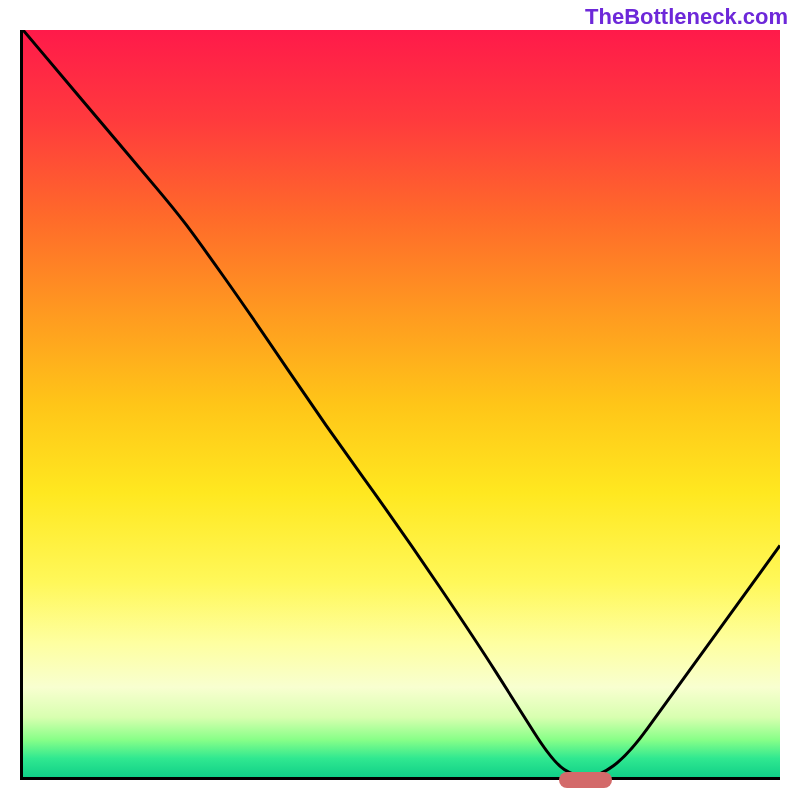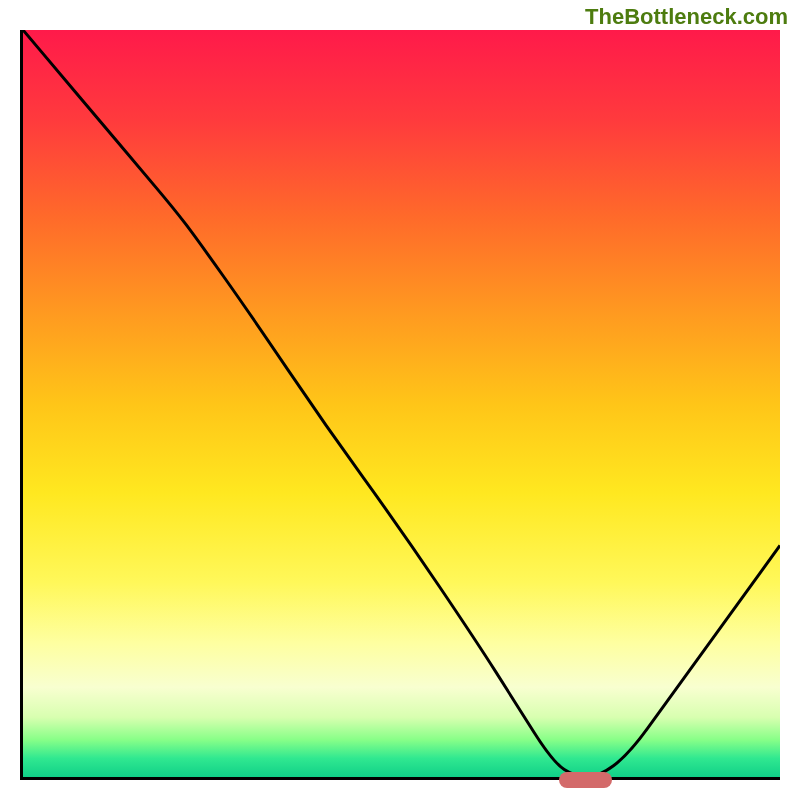--- a/index.html
+++ b/index.html
@@ -9,21 +9,21 @@
     background: #ffffff;
     position: relative;
     font-family: Arial, sans-serif;
   }
   .watermark {
     position: absolute;
     top: 4px;
     right: 12px;
     font-size: 22px;
     font-weight: bold;
-    color: #4d7c0f;
+    color: #6d28d9;
     z-index: 10;
   }
   .plot-area {
     position: absolute;
     left: 20px;
     top: 30px;
     width: 760px;
     height: 750px;
     border-left: 3px solid #000;
     border-bottom: 3px solid #000;

